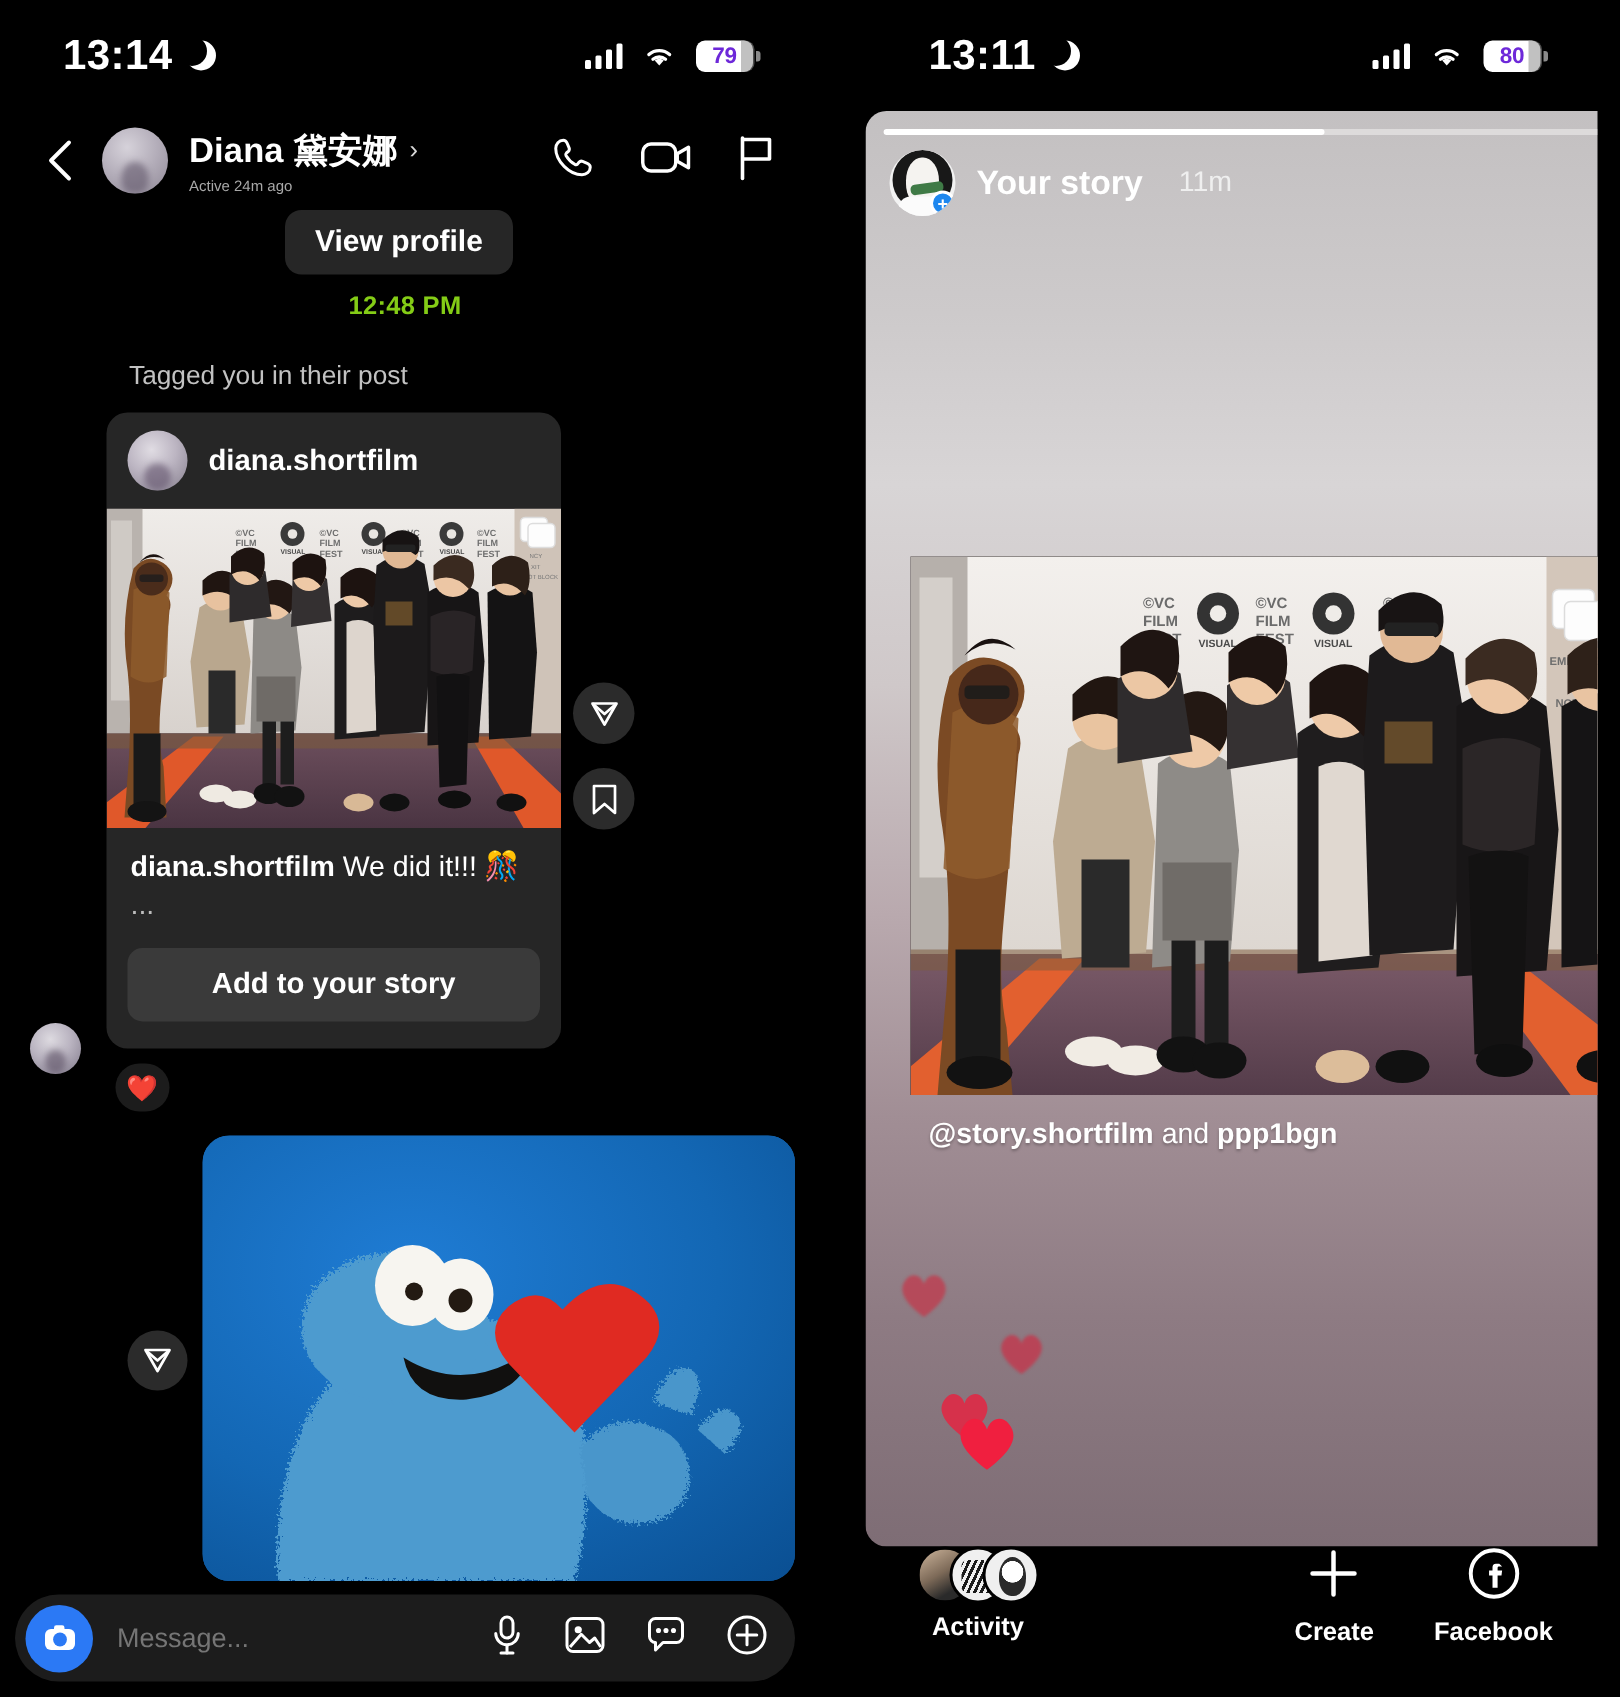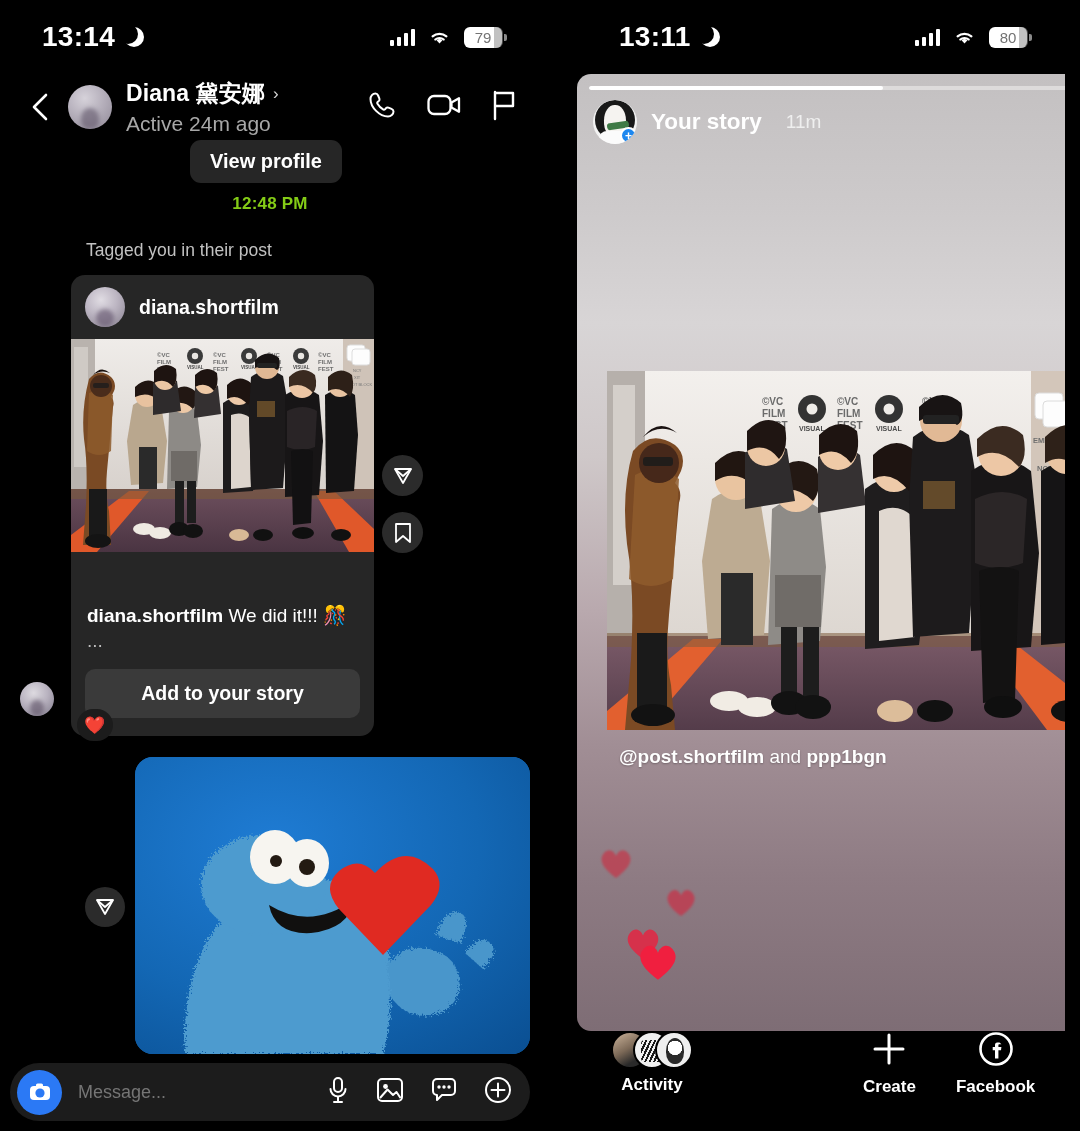--- a/index.html
+++ b/index.html
@@ -42,21 +42,21 @@
   .bars i:nth-child(1){ height: 6px; }
   .bars i:nth-child(2){ height: 9px; }
   .bars i:nth-child(3){ height: 13px; }
   .bars i:nth-child(4){ height: 17px; }
   .wifi { width: 23px; height: 17px; position: relative; }
   .batt {
     position: relative; width: 38px; height: 21px;
     border-radius: 6px; background:#fff;
     display:flex; align-items:center; justify-content:center;
   }
-  .batt span { font-size: 15px; font-weight: 400; color:#737373; letter-spacing:-0.2px;}
+  .batt span { font-size: 15px; font-weight: 700; color:#6d28d9; letter-spacing:-0.2px;}
   .batt::after {
     content:""; position:absolute; right:-5px; top:7px; width:3px; height:7px;
     background:#8a8a8a; border-radius:0 2px 2px 0;
   }
   .batt .tail-cap {
     position:absolute; right:-1px; top:0; width:9px; height:21px;
     background:#8e8e8e; border-radius:0 6px 6px 0;
   }
 
   
@@ -74,21 +74,21 @@
     overflow:hidden; position:relative; flex: 0 0 auto;
   }
   .avatar::after {
     content:""; position:absolute; left:30%; top:52%; width:40%; height:48%;
     border-radius:50% 50% 40% 40%; background:rgba(90,78,98,.55); filter:blur(2px);
   }
   .hdr-text { margin-left: 14px; display:flex; flex-direction:column; justify-content:center; }
   .hdr-name-row { display:flex; align-items:center; gap:8px; }
   .hdr-name { font-size: 23px; font-weight: 700; color:#fff; letter-spacing:.1px; }
   .hdr-arrow { font-size:17px; color:#d8d8d8; font-weight:400; }
-  .hdr-sub { font-size:21px; color:#a8a8a8; margin-top:3px; }
+  .hdr-sub { font-size:10px; color:#a8a8a8; margin-top:3px; }
   .hdr-actions { margin-left:auto; display:flex; align-items:center; gap:28px; }
   .hdr-actions .icon { cursor:pointer; }
 
   .view-profile {
     position:absolute; left:190px; top:140px;
     background:#262626; color:#fff;
     padding: 10px 20px; border-radius: 11px;
     font-size: 20px; font-weight: 700;
     box-shadow: 0 2px 10px rgba(0,0,0,.5);
   }
@@ -118,21 +118,21 @@
   }
   .post-head .pavatar::after {
     content:""; position:absolute; left:28%; top:54%; width:44%; height:46%;
     border-radius:50%; background:rgba(95,80,105,.6); filter:blur(2px);
   }
   .post-user { font-size:19.5px; font-weight:700; color:#fff; }
 
   .post-photo { position:relative; width:100%; height: 213px; overflow:hidden; background:#2a2322; }
   .post-caption {
     padding: 14px 16px 6px 16px;
-    color:#fff; font-size:19px; line-height:1.32;margin-top:37px;
+    color:#fff; font-size:19px; line-height:1.32;
   }
   .post-caption b { font-weight:700; }
   .post-caption .more { color:#bdbdbd; }
   .add-story-btn {
     margin: 10px 14px 18px 14px;
     background:#3a3a3a; border-radius:10px;
     text-align:center; padding: 13px 0;
     color:#fff; font-size:19.5px; font-weight:700;
     cursor:pointer;
   }
@@ -747,21 +747,21 @@
           <g>
             <path d="M434 100 q28 -18 52 0 l6 70 -8 100 -50 4z" fill="#151415"></path>
             <circle cx="460" cy="82" r="21" fill="#e9c4a2"></circle>
             <path d="M438 66 q22 -22 42 -4 q5 26 -4 40 q-18 -22 -38 -10z" fill="#2e2119"></path>
             <ellipse cx="462" cy="340" rx="18" ry="11" fill="#111"></ellipse>
           </g>
         </svg>
       </div>
 
       <div class="story-caption">
-        <span>@post.shortfilm</span><span class="plain"> and </span><span>ppp1bgn</span>
+        <span>@story.shortfilm</span><span class="plain"> and </span><span>ppp1bgn</span>
       </div>
 
       <div class="floating-hearts">
         <svg class="fh" style="left:22px; top:773px;" width="34" height="32" viewBox="0 0 34 32">
           <path d="M17 31 C2 20 0 12 5 6 c4 -5 10 -3 12 3 c2 -6 8 -8 12 -3 c5 6 3 14 -12 25z" fill="#c23a4c" opacity=".75" style="filter:blur(1.2px)"></path>
         </svg>
         <svg class="fh" style="left:88px; top:813px;" width="32" height="30" viewBox="0 0 34 32">
           <path d="M17 31 C2 20 0 12 5 6 c4 -5 10 -3 12 3 c2 -6 8 -8 12 -3 c5 6 3 14 -12 25z" fill="#c4374c" opacity=".78" style="filter:blur(1.1px)"></path>
         </svg>
         <svg class="fh" style="left:48px; top:852px;" width="36" height="34" viewBox="0 0 34 32">

